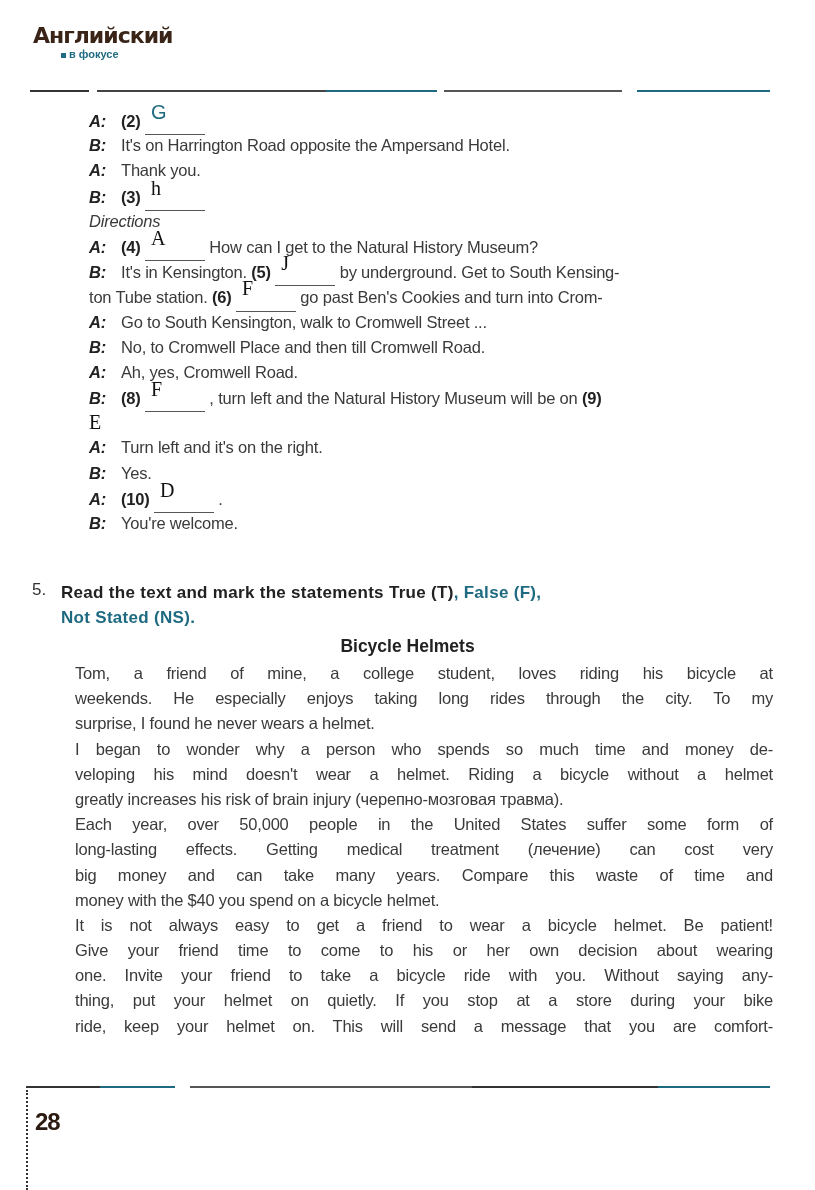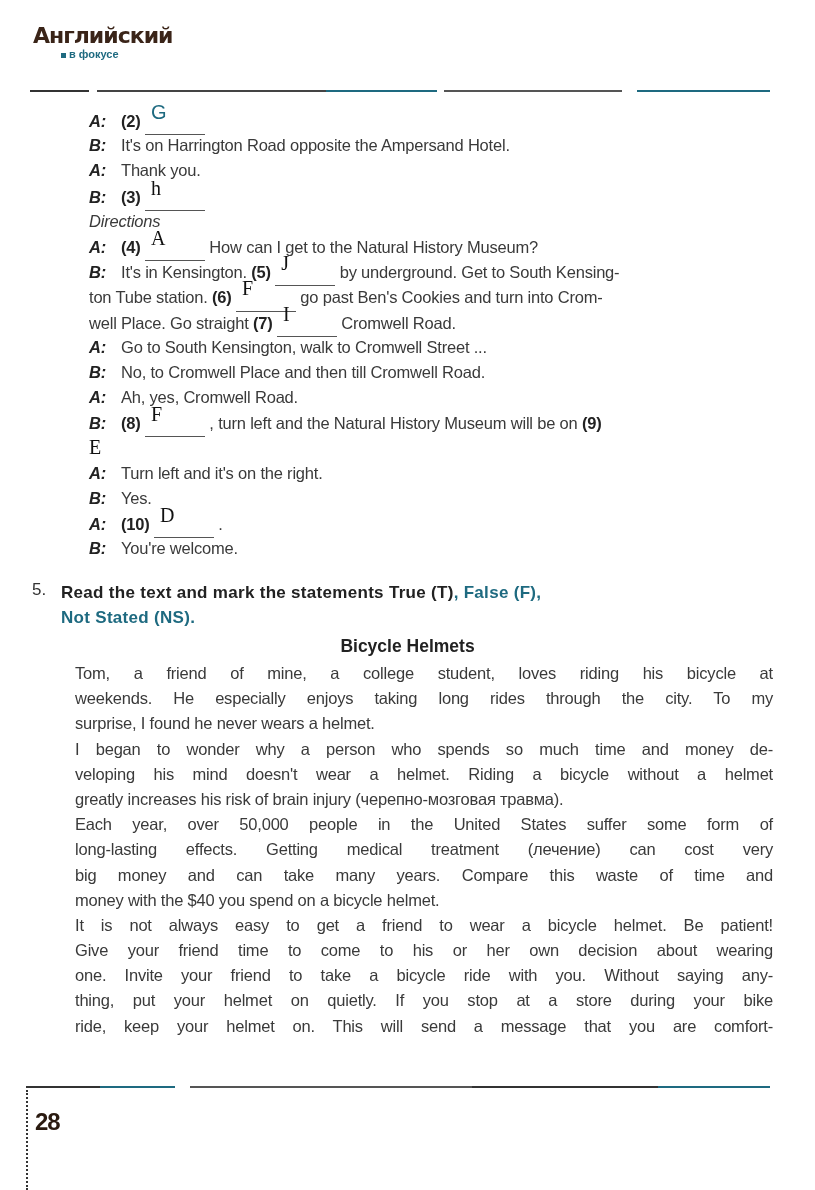--- a/index.html
+++ b/index.html
@@ -75,21 +75,20 @@
 
 <div class="dialog" id="dialog">
     <div class="line"><span class="spk">A:</span><span class="num">(2)</span> <span class="blank" style="width: 60px;"><span class="hw teal">G</span></span>  </div>
     <div class="line"><span class="spk">B:</span><span>It's on Harrington Road opposite the Ampersand Hotel.</span></div>
     <div class="line"><span class="spk">A:</span><span>Thank you.</span></div>
     <div class="line"><span class="spk">B:</span><span class="num">(3)</span> <span class="blank" style="width: 60px;"><span class="hw">h</span></span>  </div>
     <div class="line"><span class="italic">Directions</span></div>
     <div class="line"><span class="spk">A:</span><span class="num">(4)</span> <span class="blank" style="width: 60px;"><span class="hw">A</span></span>  <span>How can I get to the Natural History Museum?</span> </div>
     <div class="line"><span class="spk">B:</span><span>It's in Kensington.</span> <span class="num">(5)</span> <span class="blank" style="width: 60px;"><span class="hw">J</span></span>  <span>by underground. Get to South Kensing-</span> </div>
     <div class="line"><span>ton Tube station.</span> <span class="num">(6)</span> <span class="blank" style="width: 60px;"><span class="hw">F</span></span>  <span>go past Ben's Cookies and turn into Crom-</span> </div>
-    <div class="line"><span>well Place. Go straight</span> <span class="num">(7)</span> <span class="blank" style="width: 60px;"><span class="hw">I</span></span>  <span>Cromwell Road.</span> </div>
     <div class="line"><span class="spk">A:</span><span>Go to South Kensington, walk to Cromwell Street ...</span></div>
     <div class="line"><span class="spk">B:</span><span>No, to Cromwell Place and then till Cromwell Road.</span></div>
     <div class="line"><span class="spk">A:</span><span>Ah, yes, Cromwell Road.</span></div>
     <div class="line"><span class="spk">B:</span><span class="num">(8)</span> <span class="blank" style="width: 60px;"><span class="hw">F</span></span>  <span>, turn left and the Natural History Museum will be on</span> <span class="num">(9)</span> </div>
     <div class="line"><span class="hw" style="top: 0px; margin-left: 0px;">E</span></div>
     <div class="line"><span class="spk">A:</span><span>Turn left and it's on the right.</span></div>
     <div class="line"><span class="spk">B:</span><span>Yes.</span></div>
     <div class="line"><span class="spk">A:</span><span class="num">(10)</span> <span class="blank" style="width: 60px;"><span class="hw">D</span></span>  <span>.</span> </div>
     <div class="line"><span class="spk">B:</span><span>You're welcome.</span></div>
   </div>

